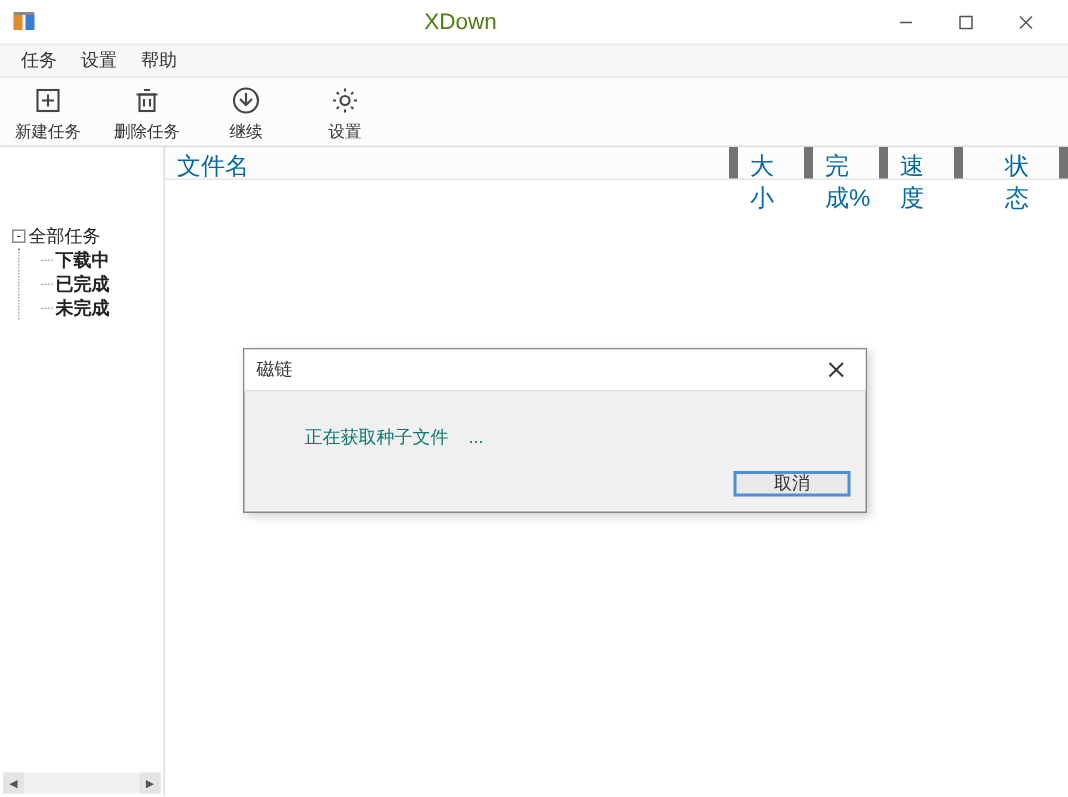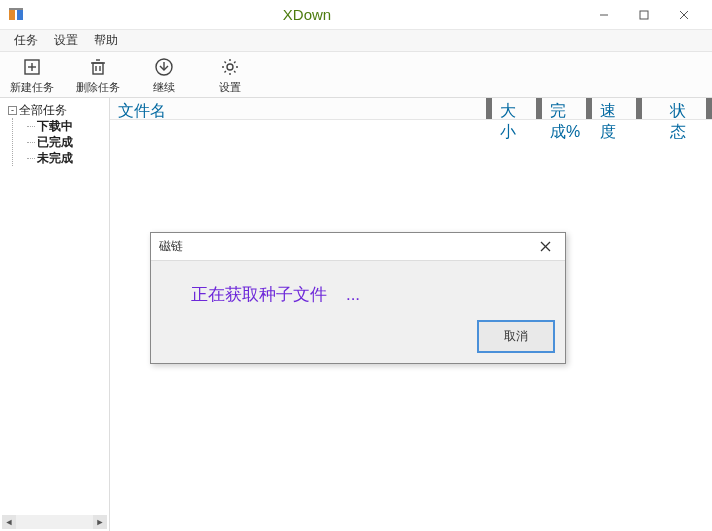--- a/index.html
+++ b/index.html
@@ -15,46 +15,46 @@
 .menubar .menu-item { padding: 2px 8px; color: #333; cursor: default; }
 
 .toolbar { height: 46px; background: #fcfcfc; display: flex; align-items: flex-start; padding: 4px 8px; border-bottom: 1px solid #ddd; gap: 18px; }
 .toolbar .tool-btn { display: flex; flex-direction: column; align-items: center; width: 48px; gap: 2px; color: #333; }
 .toolbar .tool-btn .icon-wrap { width: 22px; height: 22px; display: flex; align-items: center; justify-content: center; }
 .toolbar .tool-btn .tool-label { font-size: 11px; }
 
 .main { display: flex; height: calc(531px - 30px - 22px - 46px); }
 
 .sidebar { width: 110px; background: #fff; border-right: 1px solid #ddd; padding: 4px 2px; position: relative; }
-.tree-root { padding-left: 6px; }
+.tree-root { padding-left: 6px; margin-top: 47px; }
 .tree-item { color: #222; line-height: 16px; font-size: 12px; white-space: nowrap; }
 .tree-box { display: inline-block; width: 9px; height: 9px; border: 1px solid #888; text-align: center; line-height: 7px; font-size: 9px; margin-right: 2px; vertical-align: middle; }
 .tree-children { padding-left: 14px; border-left: 1px dotted #aaa; margin-left: 4px; font-weight: bold; }
 .tree-children .tree-item::before { content: ""; display: inline-block; width: 8px; border-top: 1px dotted #aaa; vertical-align: middle; margin-right: 2px; }
 .sidebar-scroll { position: absolute; bottom: 2px; left: 2px; right: 2px; height: 14px; background: #f0f0f0; display: flex; align-items: center; justify-content: space-between; }
 .sidebar-scroll .sb-arrow { width: 14px; height: 14px; display: flex; align-items: center; justify-content: center; background: #e4e4e4; font-size: 9px; color: #555; }
 
 .listview { flex: 1; background: #fff; position: relative; }
 .list-header { height: 22px; background: #fcfcfc; border-bottom: 1px solid #e5e5e5; display: flex; }
 .list-header .col { padding: 3px 8px; color: #0369a1; font-size: 16px; border-right: 6px solid #737373; text-align: left; }
 .col-name { flex: 1; }
 .col-size { width: 50px; }
 .col-progress { width: 50px; }
 .col-speed { width: 50px; font-family: Liberation Serif, serif; }
 .col-status { width: 50px; margin-left: 20px; }
 .list-body { height: calc(100% - 22px); background: #fff; }
 
-.dialog { position: absolute; left: 150px; top: 232px; width: 416px; background: #f0f0f0; border: 1px solid #888; box-shadow: 2px 2px 6px rgba(0,0,0,0.2); }
+.dialog { position: absolute; left: 162px; top: 232px; width: 416px; background: #f0f0f0; border: 1px solid #888; box-shadow: 2px 2px 6px rgba(0,0,0,0.2); }
 .dialog-title { height: 28px; display: flex; align-items: center; padding: 0 8px; background: #fff; border-bottom: 1px solid #ddd; }
 .dialog-title .dlg-title-text { flex: 1; font-size: 12px; color: #333; }
 .dialog-title .dlg-close { width: 24px; height: 24px; display: flex; align-items: center; justify-content: center; }
 .dialog-body { padding: 22px 40px 8px; min-height: 46px; }
-.dialog-body .dlg-msg { font-size: 17px; color: #6d28d9; }
+.dialog-body .dlg-msg { font-size: 12px; color: #0f766e; }
 .dialog-footer { display: flex; justify-content: flex-end; padding: 6px 10px 10px; }
-.dialog-footer .dlg-btn { min-width: 78px; height: 33px; border: 2px solid #4a90d9; background: #e9e9e9; font-size: 12px; color: #333; display: flex; align-items: center; justify-content: center; }
+.dialog-footer .dlg-btn { min-width: 78px; height: 17px; border: 2px solid #4a90d9; background: #e9e9e9; font-size: 12px; color: #333; display: flex; align-items: center; justify-content: center; }
 </style>
 </head>
 <body>
 
 <div class="titlebar">
   <span class="app-icon">
     <svg width="16" height="16" viewBox="0 0 16 16">
         <rect x="1" y="3" width="6" height="10" fill="#e28b2d"></rect>
         <rect x="9" y="3" width="6" height="10" fill="#3a7bd5"></rect>
         <rect x="1" y="1" width="14" height="2" fill="#888"></rect>

